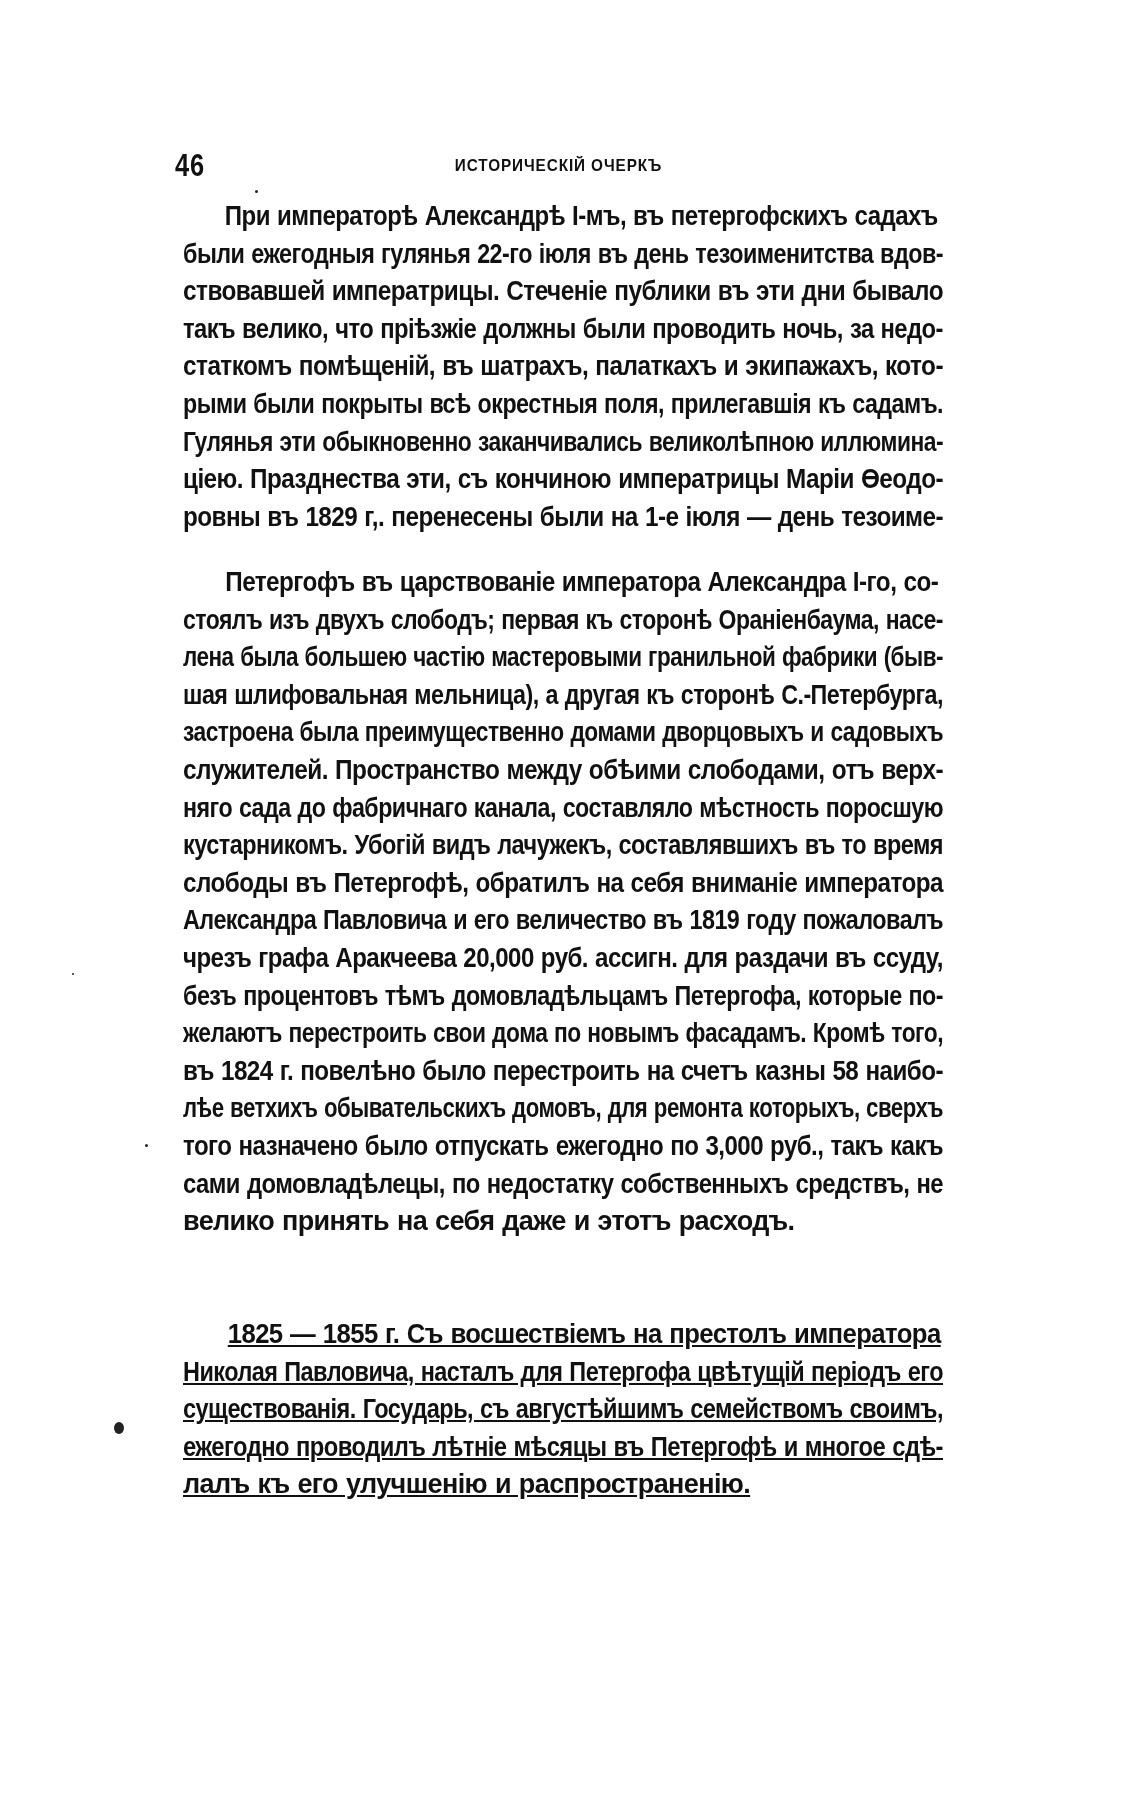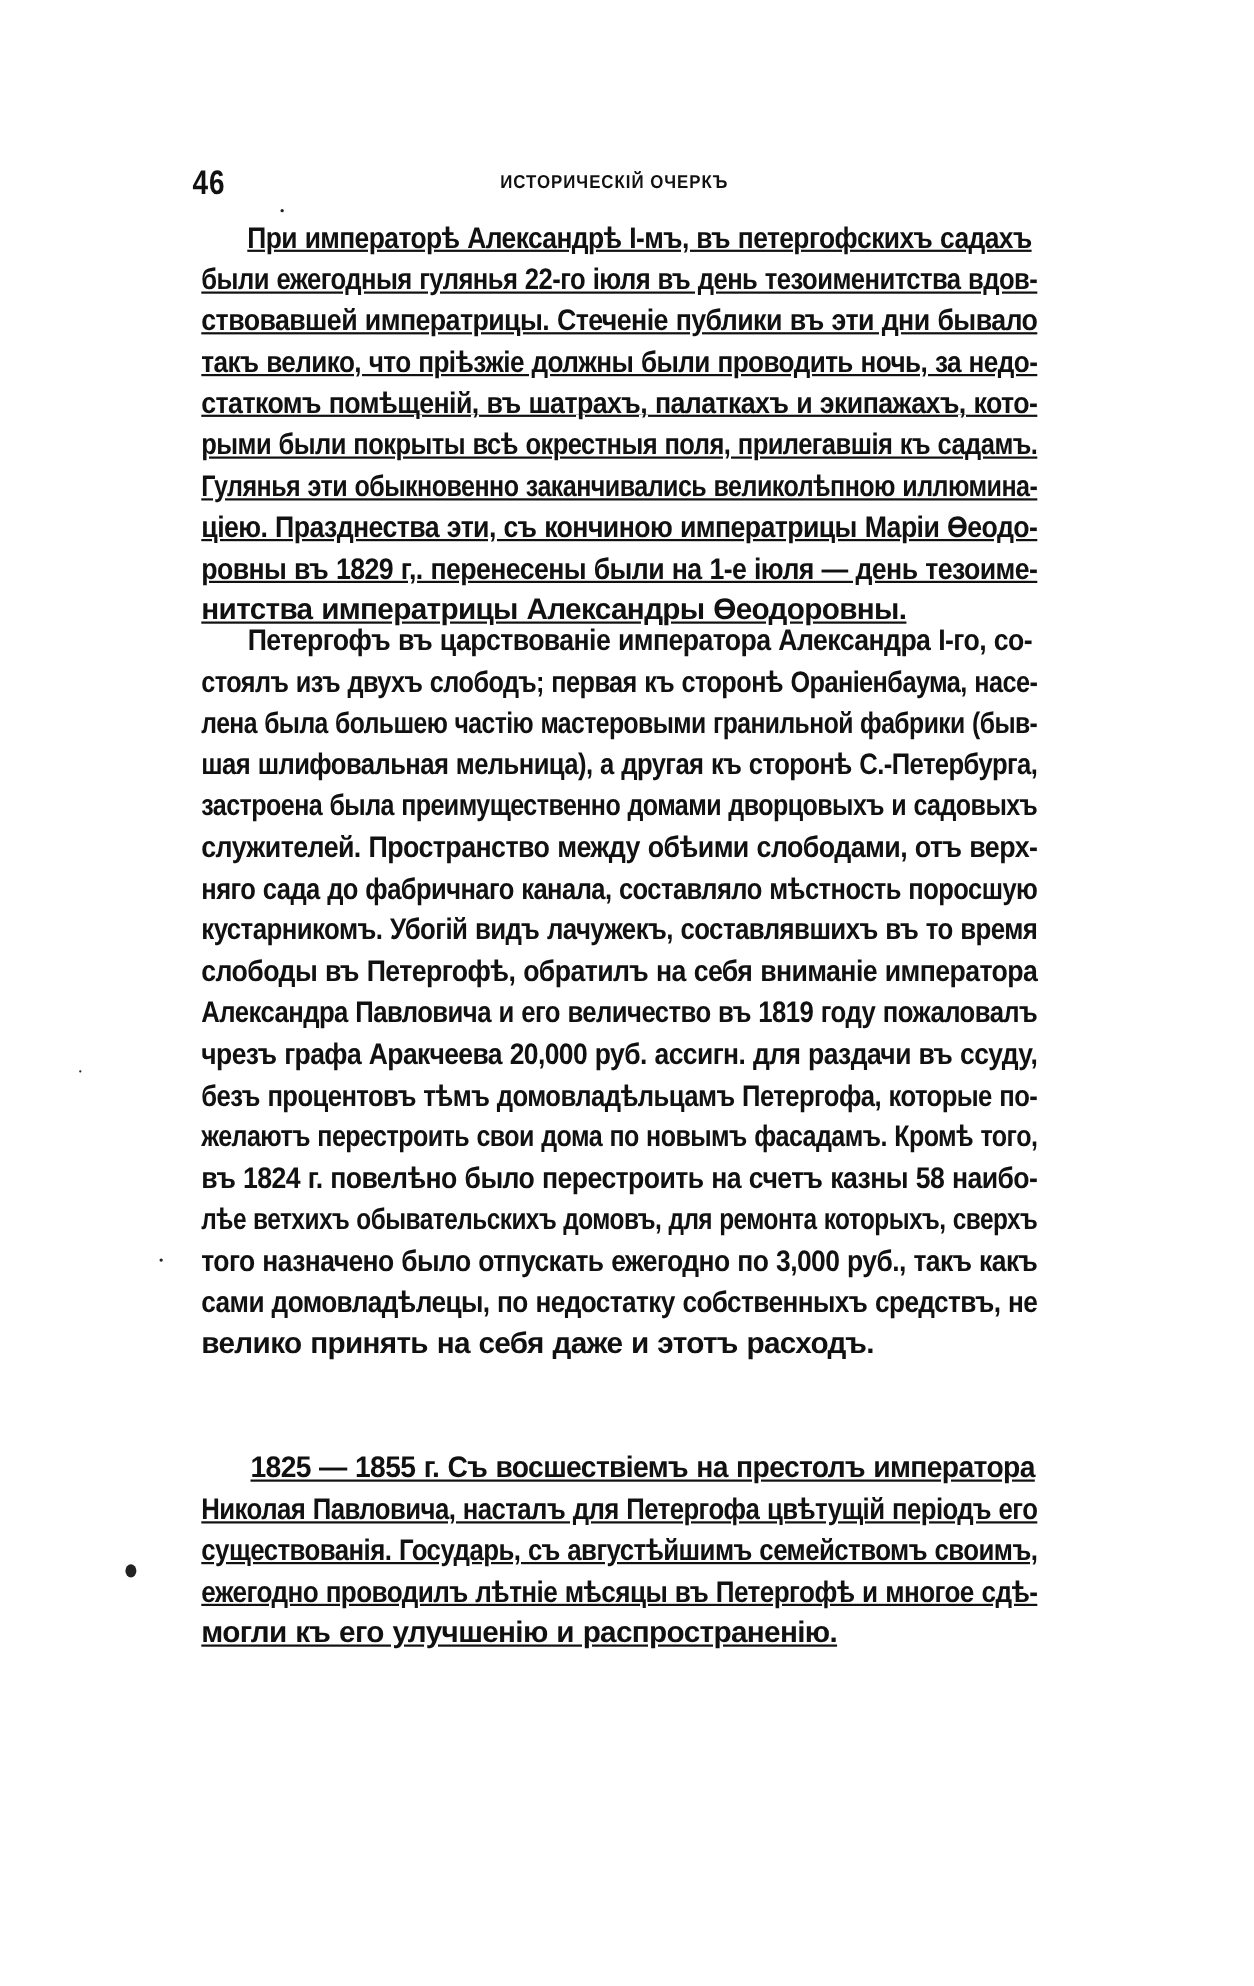--- a/index.html
+++ b/index.html
@@ -72,21 +72,21 @@
     .line {
       display: block;
       text-align: justify;
       text-align-last: justify;
       white-space: nowrap;
       overflow: visible;
     }
     .line.last {
       text-align-last: left;
     }
-    #p1 { top: 198px; text-decoration: underline; }
+    #p1 { top: 198px; }
     #p2 { top: 564px; }
     #p3 { top: 1316px; text-decoration: underline; }
     .para-block .line {
       text-indent: 0;
     }
   </style>
 </head>
 <body>
 
 <div class="page">
@@ -105,21 +105,20 @@
     <div class="para-block">
         <span class="line" style="padding-left: 47px; transform: scaleX(0.889599); transform-origin: left center; width: 801.484px; text-align-last: justify;">При императорѣ Александрѣ I-мъ, въ петергофскихъ садахъ</span>
         <span class="line" style="transform: scaleX(0.864081); transform-origin: left center; width: 879.547px; text-align-last: justify;">были ежегодныя гулянья 22-го іюля въ день тезоименитства вдов-</span>
         <span class="line" style="transform: scaleX(0.901943); transform-origin: left center; width: 842.625px; text-align-last: justify;">ствовавшей императрицы. Стеченіе публики въ эти дни бывало</span>
         <span class="line" style="transform: scaleX(0.880426); transform-origin: left center; width: 863.219px; text-align-last: justify;">такъ велико, что пріѣзжіе должны были проводить ночь, за недо-</span>
         <span class="line" style="transform: scaleX(0.901525); transform-origin: left center; width: 843.016px; text-align-last: justify;">статкомъ помѣщеній, въ шатрахъ, палаткахъ и экипажахъ, кото-</span>
         <span class="line" style="transform: scaleX(0.860276); transform-origin: left center; width: 883.438px; text-align-last: justify;">рыми были покрыты всѣ окрестныя поля, прилегавшія къ садамъ.</span>
         <span class="line" style="transform: scaleX(0.845487); transform-origin: left center; width: 898.891px; text-align-last: justify;">Гулянья эти обыкновенно заканчивались великолѣпною иллюмина-</span>
         <span class="line" style="transform: scaleX(0.899458); transform-origin: left center; width: 844.953px; text-align-last: justify;">ціею. Празднества эти, съ кончиною императрицы Маріи Өеодо-</span>
         <span class="line" style="transform: scaleX(0.899009); transform-origin: left center; width: 845.375px; text-align-last: justify;">ровны въ 1829 г,. перенесены были на 1-е іюля — день тезоиме-</span>
-        <span class="line last">нитства императрицы Александры Өеодоровны.</span>
       </div>
   </div>
 
   <div class="body-text" id="p2">
     <div class="para-block">
         <span class="line" style="padding-left: 47px; transform: scaleX(0.898728); transform-origin: left center; width: 793.344px; text-align-last: justify;">Петергофъ въ царствованіе императора Александра I-го, со-</span>
         <span class="line" style="transform: scaleX(0.851362); transform-origin: left center; width: 892.688px; text-align-last: justify;">стоялъ изъ двухъ слободъ; первая къ сторонѣ Ораніенбаума, насе-</span>
         <span class="line" style="transform: scaleX(0.832406); transform-origin: left center; width: 913.016px; text-align-last: justify;">лена была большею частію мастеровыми гранильной фабрики (быв-</span>
         <span class="line" style="transform: scaleX(0.862687); transform-origin: left center; width: 880.969px; text-align-last: justify;">шая шлифовальная мельница), а другая къ сторонѣ С.-Петербурга,</span>
         <span class="line" style="transform: scaleX(0.843039); transform-origin: left center; width: 901.5px; text-align-last: justify;">застроена была преимущественно домами дворцовыхъ и садовыхъ</span>
@@ -138,17 +137,17 @@
         <span class="line last">велико принять на себя даже и этотъ расходъ.</span>
       </div>
   </div>
 
   <div class="body-text" id="p3">
     <div class="para-block">
         <span class="line" style="padding-left: 47px; transform: scaleX(0.95144); transform-origin: left center; width: 749.391px; text-align-last: justify;">1825 — 1855 г. Съ восшествіемъ на престолъ императора</span>
         <span class="line" style="transform: scaleX(0.867766); transform-origin: left center; width: 875.812px; text-align-last: justify;">Николая Павловича, насталъ для Петергофа цвѣтущій періодъ его</span>
         <span class="line" style="transform: scaleX(0.870904); transform-origin: left center; width: 872.656px; text-align-last: justify;">существованія. Государь, съ августѣйшимъ семействомъ своимъ,</span>
         <span class="line" style="transform: scaleX(0.879518); transform-origin: left center; width: 864.109px; text-align-last: justify;">ежегодно проводилъ лѣтніе мѣсяцы въ Петергофѣ и многое сдѣ-</span>
-        <span class="line last">могли къ его улучшенію и распространенію.</span>
+        <span class="line last">лалъ къ его улучшенію и распространенію.</span>
       </div>
   </div>
 
 </div>
 
 </body></html>

